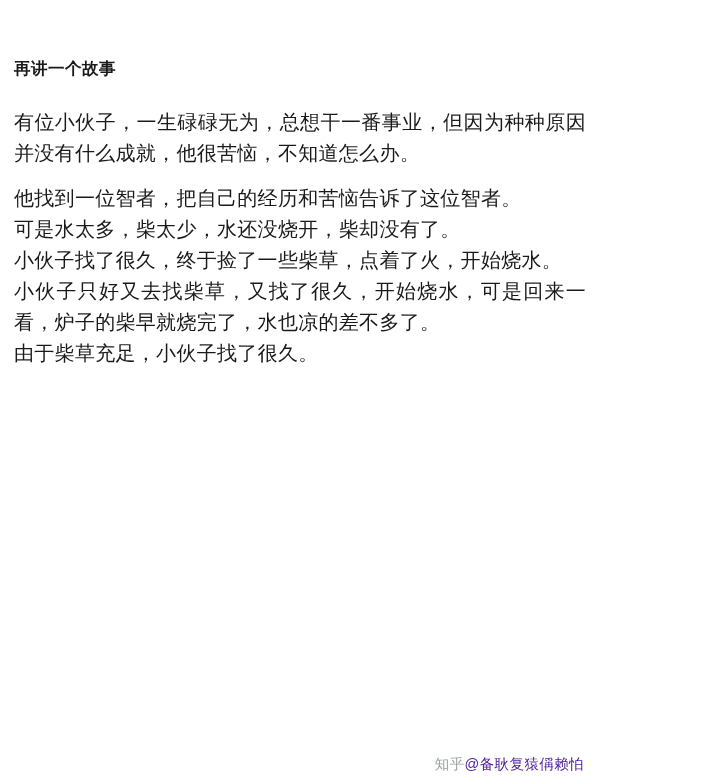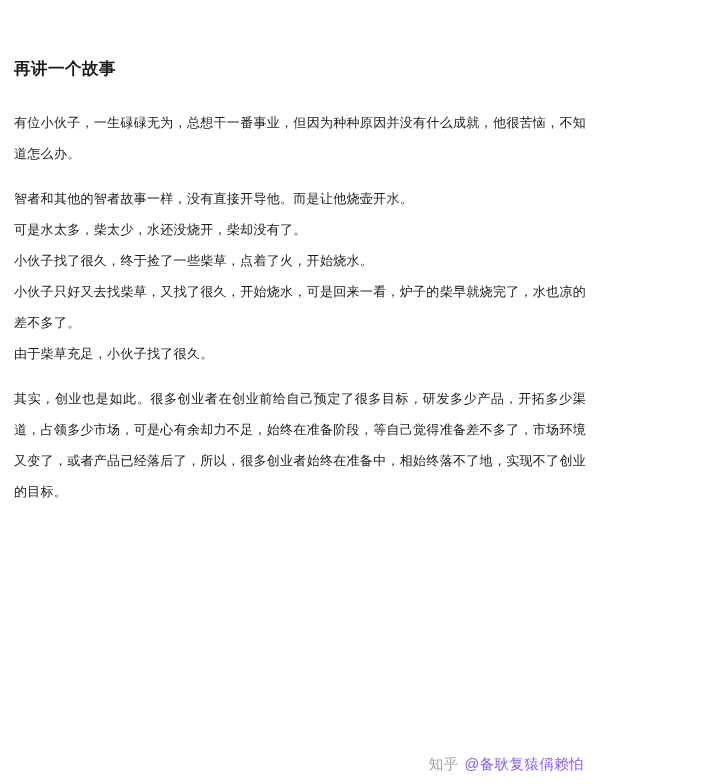--- a/index.html
+++ b/index.html
@@ -24,21 +24,21 @@
   }
   .article-title {
     font-size: 16.5px;
     font-weight: bold;
     color: #1a1a1a;
     letter-spacing: 0.5px;
     margin: 0 0 26px 0;
     line-height: 1.5;
   }
   .para {
-    font-size: 13px;
+    font-size: 20px;
     line-height: 31px;
     color: #1a1a1a;
     letter-spacing: 0.3px;
     margin: 0;
     text-align: justify;
   }
   .block {
     margin-bottom: 0;
   }
   .gap-sm {
@@ -46,69 +46,65 @@
   }
   .gap-md {
     height: 14px;
   }
   .watermark {
     position: absolute;
     right: 16px;
     bottom: 10px;
     display: flex;
     align-items: flex-end;
-    gap: 6px;
     font-size: 14.5px;
     color: #9aa0a6;
     letter-spacing: 0.4px;
   }
   .watermark .zhihu {
     color: #9aa0a6;
     font-size: 14.5px;
   }
   .watermark .handle {
-    color: #8b5cf6;
+    color: #4c1d95;
     font-size: 14.5px;
   }
 </style>
 </head>
 <body>
 
 <div class="page">
 
   <h1 class="article-title">再讲一个故事</h1>
 
   <div class="body-content">
     <div class="block">
       <p class="para">有位小伙子，一生碌碌无为，总想干一番事业，但因为种种原因并没有什么成就，他很苦恼，不知道怎么办。</p>
       <div class="gap-md"></div>
     </div>
     <div class="block">
-      <p class="para">智者和其他的智者故事一样，没有直接开导他。而是让他烧壶开水。</p>
+      <p class="para">他找到一位智者，把自己的经历和苦恼告诉了这位智者。</p>
       <div class="gap-sm"></div>
     </div>
     <div class="block">
       <p class="para">可是水太多，柴太少，水还没烧开，柴却没有了。</p>
       <div class="gap-sm"></div>
     </div>
     <div class="block">
       <p class="para">小伙子找了很久，终于捡了一些柴草，点着了火，开始烧水。</p>
       <div class="gap-sm"></div>
     </div>
     <div class="block">
       <p class="para">小伙子只好又去找柴草，又找了很久，开始烧水，可是回来一看，炉子的柴早就烧完了，水也凉的差不多了。</p>
       <div class="gap-sm"></div>
     </div>
     <div class="block">
       <p class="para">由于柴草充足，小伙子找了很久。</p>
       <div class="gap-md"></div>
     </div>
-    <div class="block">
-      <p class="para">其实，创业也是如此。很多创业者在创业前给自己预定了很多目标，研发多少产品，开拓多少渠道，占领多少市场，可是心有余却力不足，始终在准备阶段，等自己觉得准备差不多了，市场环境又变了，或者产品已经落后了，所以，很多创业者始终在准备中，相始终落不了地，实现不了创业的目标。</p>
-    </div>
   </div>
 
   <div class="watermark">
     <span class="zhihu">知乎</span>
     <span class="handle">@备耿复猿偁赖怕</span>
   </div>
 
 </div>
 
 </body></html>

